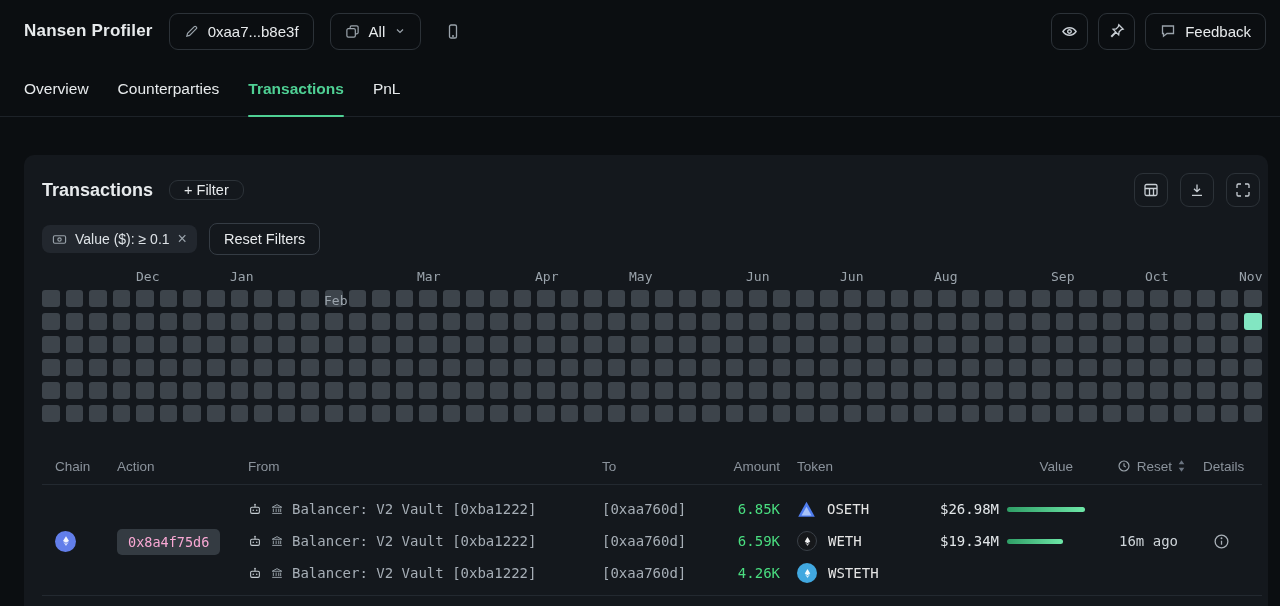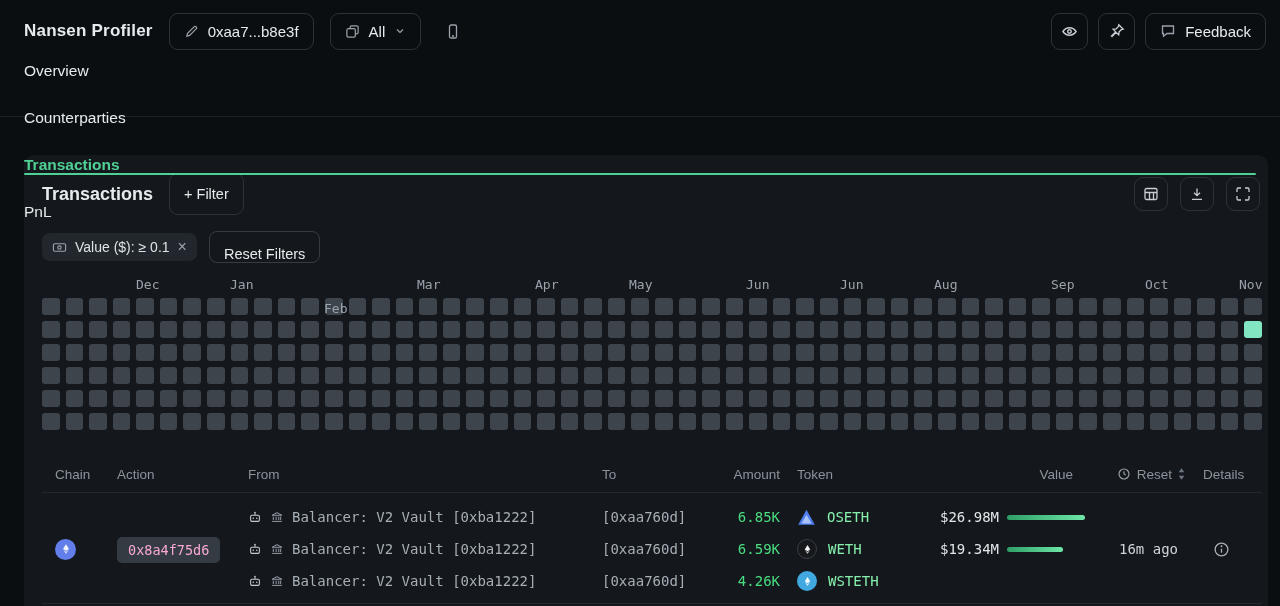--- a/index.html
+++ b/index.html
@@ -17,42 +17,42 @@
     display:flex; align-items:center; gap:9px; height:37px; padding:0 14px;
     border:1px solid #2c3238; border-radius:9px; background:transparent;
     color:#e7eaec; font-size:15px; cursor:pointer; white-space:nowrap;
   }
   .icon-only { width:37px; padding:0; justify-content:center; color:#c8ced4; }
   .bare-icon { color:#9aa3ab; display:flex; align-items:center; }
   .topbar .right { margin-left:auto; display:flex; align-items:center; gap:10px; }
   .chev { color:#9aa3ab; }
 
   
-  .tabs { display:flex; gap:29px; padding:0 24px; height:55px; border-bottom:1px solid #1d2228;flex-direction:column; }
+  .tabs { display:flex; gap:29px; padding:0 24px; height:55px; border-bottom:1px solid #1d2228; }
   .tab { display:flex; align-items:center; font-size:15.5px; color:#e7eaec; position:relative; cursor:pointer; }
   .tab.active { color:#4fd094; font-weight:600; }
   .tab.active::after { content:""; position:absolute; left:0; right:0; bottom:-1px; height:2px; background:#4fd094; border-radius:2px; }
 
   
   .panel { margin:38px 12px 0 24px; background:#14181d; border-radius:10px; padding:18px 6px 0 18px; height:520px; }
   .panel-head { display:flex; align-items:center; gap:16px; padding-right:2px; }
   .panel-title { font-size:18px; font-weight:700; }
-  .filter-btn { height:42px; border-radius:9px; font-size:14.5px; }
+  .filter-btn { height:20px; border-radius:9px; font-size:14.5px; }
   .panel-head .right { margin-left:auto; display:flex; align-items:center; gap:12px; }
   .toggle-wrap { display:flex; align-items:center; gap:10px; margin-right:6px; cursor:pointer; }
   .toggle { width:38px; height:21px; border-radius:11px; background:#1fc06a; position:relative; flex:none; }
   .toggle::after { content:""; position:absolute; top:3px; right:3px; width:15px; height:15px; border-radius:50%; background:#ffffff; }
   .toggle-label { font-size:15px; }
   .sq-btn { width:34px; height:34px; border-radius:9px; }
 
   
   .chips { display:flex; align-items:center; gap:12px; margin-top:16px; }
   .chip { display:flex; align-items:center; gap:8px; background:#22272e; border-radius:8px; padding:6px 10px; font-size:14px; color:#dde2e6; }
   .chip .close { color:#9aa3ab; font-size:16px; line-height:1; cursor:pointer; }
-  .reset-btn { height:32px; border-radius:8px; font-size:14.5px; border-color:#353c44;align-items:flex-end; }
+  .reset-btn { height:32px; border-radius:8px; font-size:14.5px; border-color:#353c44; }
 
   
   .heatmap { margin-top:12px; }
   .hm-months { position:relative; height:23px; font-size:13px; color:#9aa3ab; }
   .hm-months span { position:absolute; top:2px; font-family:"DejaVu Sans Mono", monospace; }
   .hm-grid { display:grid; gap:6px; }
   .hm-cell { height:17px; border-radius:3px; }
 
   
   .tx-table { margin-top:26px; }
@@ -64,21 +64,21 @@
   .th.pad-l { padding-left:17px; }
   .th.details { padding-left:18px; }
   .group-row { border-top:1px solid #232930; border-bottom:1px solid #232930; padding-top:8px; padding-bottom:6px; }
   .subcol { display:flex; flex-direction:column; }
   .subline { height:32px; display:flex; align-items:center; gap:8px; white-space:nowrap; }
   .cell-center { align-self:center; }
   .from-text, .to-text { font-family:"DejaVu Sans Mono", monospace; font-size:14px; color:#a6aeb6; }
   .amount .subline { justify-content:flex-end; }
   .amount-text { font-family:"DejaVu Sans Mono", monospace; font-size:14px; color:#4ade80; }
   .token .subline { padding-left:17px; gap:11px; }
-  .token-label { font-family:"DejaVu Sans Mono", monospace; font-size:14px; color:#86efac; }
+  .token-label { font-family:"DejaVu Sans Mono", monospace; font-size:14px; color:#e5e5e5; }
   .value .subline { justify-content:flex-end; gap:0; }
   .value-num { font-family:"DejaVu Sans Mono", monospace; font-size:14px; color:#e2e6e9; width:73px; text-align:right; margin-right:8px; }
   .value-bar-track { width:78px; display:flex; }
   .value-bar-fill { height:5px; border-radius:3px; background:linear-gradient(90deg,#2f9e66,#6ee7a8); }
   .time-cell { align-self:center; justify-self:end; padding-right:7px; font-family:"DejaVu Sans Mono", monospace; font-size:14px; color:#ced4d9; }
   .details-cell { align-self:center; padding-left:28px; color:#aab1b8; }
 
   .action-chip { background:#343b42; border-radius:5px; padding:5px 11px; font-family:"DejaVu Sans Mono", monospace; font-size:13.5px; color:#f9a8d4; }
   .coin { width:20px; height:20px; border-radius:50%; display:flex; align-items:center; justify-content:center; flex:none; }
   .coin.eth-chain { background:#627eea; width:21px; height:21px; }

